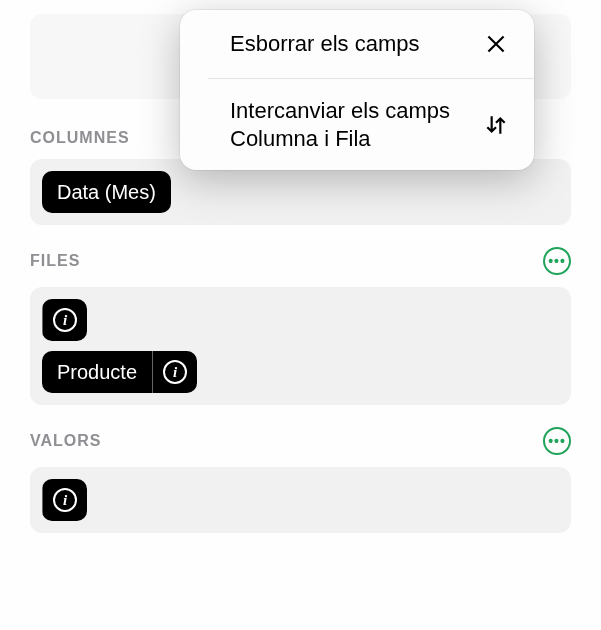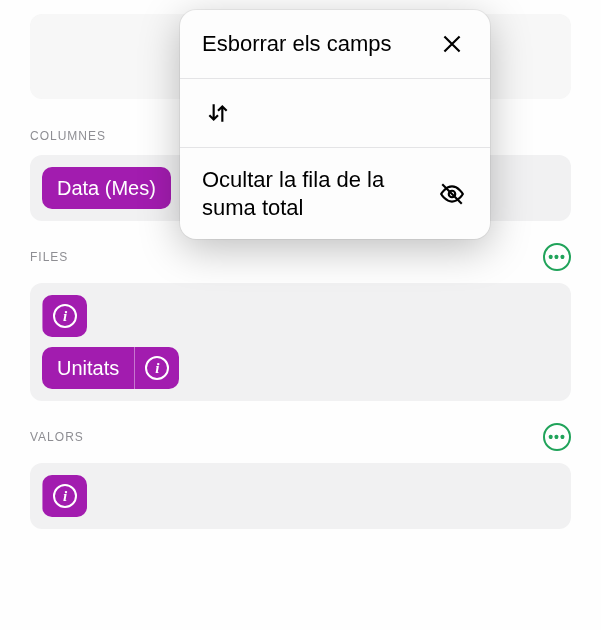--- a/index.html
+++ b/index.html
@@ -28,22 +28,22 @@
     .section {
       margin-bottom: 22px;
     }
     .section-header {
       display: flex;
       align-items: center;
       justify-content: space-between;
       margin-bottom: 12px;
     }
     .section-title {
-      font-size: 12px;
-      font-weight: 400;
+      font-size: 16px;
+      font-weight: 700;
       letter-spacing: 1px;
       color: #8e8e93;
       text-transform: uppercase;
     }
     .more-button {
       width: 28px;
       height: 28px;
       border: 2px solid #20a35a;
       border-radius: 50%;
       display: flex;
@@ -60,21 +60,21 @@
       border-radius: 12px;
       padding: 12px;
       display: flex;
       flex-direction: column;
       gap: 10px;
       align-items: flex-start;
     }
     .chip {
       display: inline-flex;
       align-items: stretch;
-      background: #a21caf;
+      background: #000000;
       border-radius: 10px;
       overflow: hidden;
       color: white;
       font-size: 20px;
       height: 42px;
     }
     .chip-label {
       padding: 8px 15px;
       display: flex;
       align-items: center;
@@ -102,26 +102,27 @@
       font-family: Georgia, serif;
       font-style: italic;
       font-size: 15px;
       font-weight: bold;
     }
     
     .popover {
       position: absolute;
       top: 10px;
       left: 180px;
-      width: 310px;
+      width: 354px;
       background: #fdfdfd;
       border-radius: 16px;
       box-shadow: 0 10px 40px rgba(0,0,0,0.25), 0 0 0 1px rgba(0,0,0,0.05);
       z-index: 10;
       overflow: hidden;
+      padding-left: 28px;
     }
     .popover-item {
       display: flex;
       align-items: center;
       justify-content: space-between;
       padding: 18px 22px;
       cursor: pointer;
       gap: 14px;
     }
     .popover-item + .popover-item {
@@ -175,21 +176,21 @@
       </div>
     </div>
     <div class="section-body">
       <div class="chip">
         <span class="chip-divider"></span>
         <span class="chip-info">
           <span class="info-circle">i</span>
         </span>
       </div>
       <div class="chip">
-        <span class="chip-label">Unitats</span>
+        <span class="chip-label">Producte</span>
         <span class="chip-divider"></span>
         <span class="chip-info">
           <span class="info-circle">i</span>
         </span>
       </div>
     </div>
   </div>
 
   <div class="section">
     <div class="section-header">
@@ -212,30 +213,21 @@
 <div class="popover">
   <div class="popover-item">
     <span class="popover-text">Esborrar els camps</span>
     <span class="popover-icon">
       <svg viewBox="0 0 24 24">
           <path d="M5 5 L19 19 M19 5 L5 19"></path>
         </svg>
     </span>
   </div>
   <div class="popover-item">
+    <span class="popover-text">Intercanviar els camps Columna i Fila</span>
     <span class="popover-icon">
       <svg viewBox="0 0 24 24">
         <path d="M8 4 L8 18 M4 14 L8 18 L12 14"></path>
         <path d="M16 20 L16 6 M12 10 L16 6 L20 10"></path>
       </svg>
     </span>
   </div>
-  <div class="popover-item">
-    <span class="popover-text">Ocultar la fila de la suma total</span>
-    <span class="popover-icon">
-      <svg viewBox="0 0 24 24">
-        <path d="M2 12 C2 12 6 5 12 5 C18 5 22 12 22 12 C22 12 18 19 12 19 C6 19 2 12 2 12 Z"></path>
-        <circle cx="12" cy="12" r="3"></circle>
-        <path d="M3 3 L21 21"></path>
-      </svg>
-    </span>
-  </div>
 </div>
 
 </body></html>

